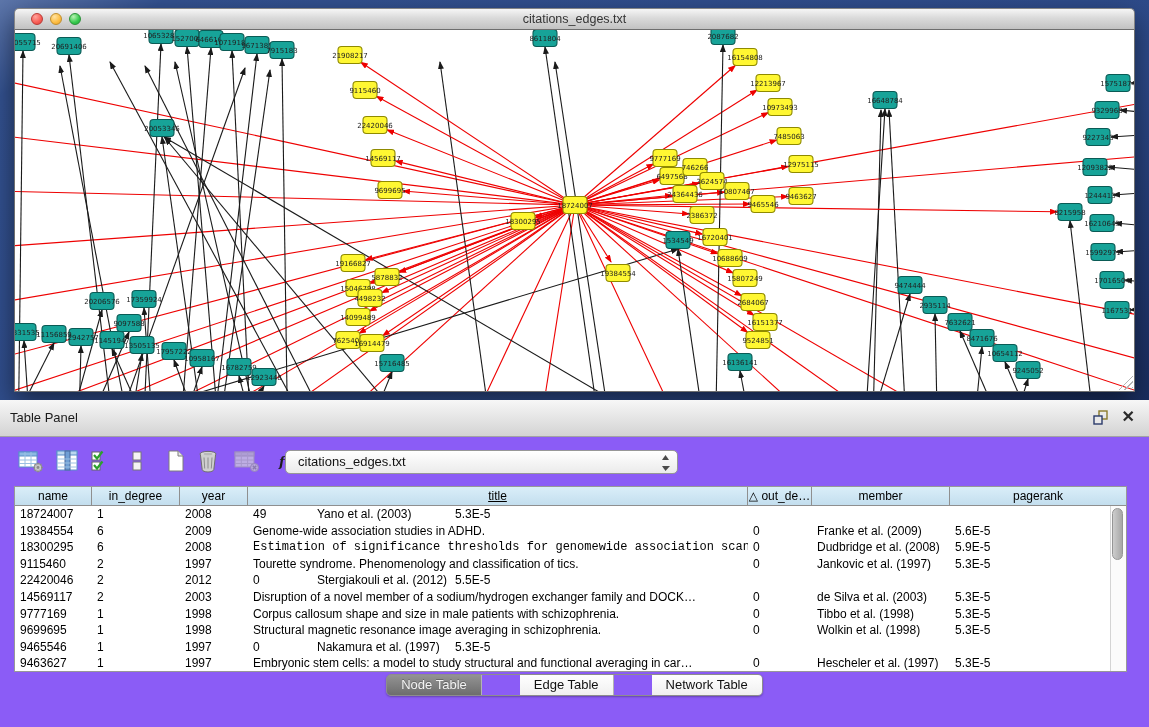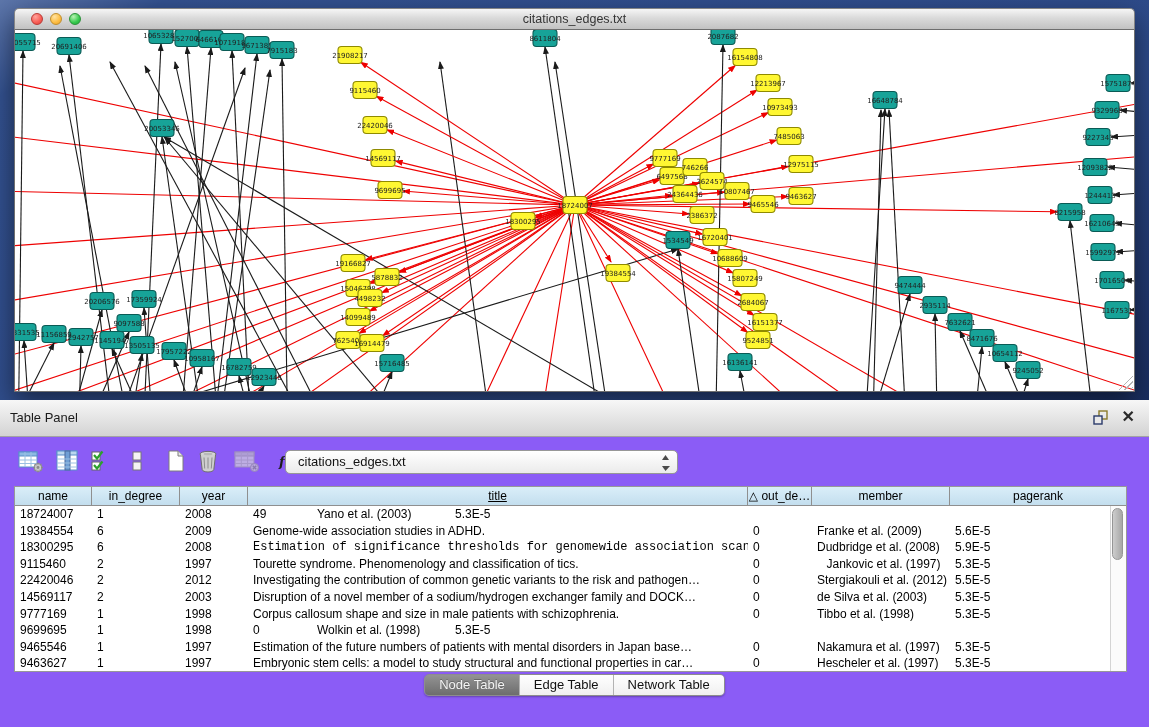--- a/index.html
+++ b/index.html
@@ -48,21 +48,21 @@
   .trow{display:flex;height:16.6px;}
   .td{box-sizing:border-box;padding-left:5px;font-size:12px;line-height:16.5px;
     white-space:nowrap;overflow:hidden;color:#000;flex:0 0 auto;}
   .vscroll{position:absolute;right:0;top:19px;bottom:0;width:15px;background:#fbfbfb;
     border-left:1px solid #d4d4d4;}
   .vthumb{position:absolute;left:1px;top:2px;width:11px;height:52px;border-radius:6px;
     background:linear-gradient(90deg,#cdcdcd,#a7a7a7);border:1px solid #959595;box-sizing:border-box;}
   
   .tabsbar{position:absolute;left:0;top:274px;width:100%;display:flex;justify-content:center;}
   .seg{display:flex;border:1px solid #8d8d8d;border-radius:5px;overflow:hidden;
-    box-shadow:0 1px 2px rgba(0,0,0,.28);}
+    box-shadow:0 1px 2px rgba(0,0,0,.28);gap:38px;}
   .segbtn{font-size:13px;line-height:20px;padding:0 14px;color:#111;
     background:linear-gradient(#ffffff,#f0f0f0);border-right:1px solid #b3b3b3;}
   .segbtn:last-child{border-right:none;}
   .segbtn.active{background:linear-gradient(#939393,#6d6d6d);color:#f3f3f3;text-shadow:0 -1px 0 rgba(0,0,0,.25);}
   
   .statusbar{position:absolute;left:0;bottom:0;width:100%;height:29px;box-sizing:border-box;
     border-top:1px solid #b2b2b2;background:linear-gradient(#e3e3e3,#cbcbcb);}
   .mem{position:absolute;right:42px;top:8px;font-size:12px;color:#222;}
   .memdot{position:absolute;right:20px;top:7px;width:14px;height:14px;border-radius:50%;
     background:radial-gradient(circle at 35% 30%,#a9f3a9,#3ec43e 65%,#2ba32b);
@@ -487,28 +487,27 @@
           <div class="td" style="flex: 0 0 64px;">0</div>
           <div class="td" style="flex: 0 0 138px;">Dudbridge et al. (2008)</div>
           <div class="td" style="flex: 1 1 auto;">5.9E-5</div>
         </div>
         <div class="trow">
           <div class="td" style="flex: 0 0 77px;">9115460</div>
           <div class="td" style="flex: 0 0 88px;">2</div>
           <div class="td" style="flex: 0 0 68px;">1997</div>
           <div class="td" style="flex: 0 0 500px;">Tourette syndrome. Phenomenology and classification of tics.</div>
           <div class="td" style="flex: 0 0 64px;">0</div>
-          <div class="td" style="flex: 0 0 138px; text-align: center;">Jankovic et al. (1997)</div>
+          <div class="td" style="flex: 0 0 138px;">Jankovic et al. (1997)</div>
           <div class="td" style="flex: 1 1 auto;">5.3E-5</div>
         </div>
         <div class="trow">
           <div class="td" style="flex: 0 0 77px;">22420046</div>
           <div class="td" style="flex: 0 0 88px;">2</div>
           <div class="td" style="flex: 0 0 68px;">2012</div>
-          <div class="td" style="flex: 0 0 500px;">Investigating the contribution of common genetic variants to the risk and pathogen…</div>
           <div class="td" style="flex: 0 0 64px;">0</div>
           <div class="td" style="flex: 0 0 138px;">Stergiakouli et al. (2012)</div>
           <div class="td" style="flex: 1 1 auto;">5.5E-5</div>
         </div>
         <div class="trow">
           <div class="td" style="flex: 0 0 77px;">14569117</div>
           <div class="td" style="flex: 0 0 88px;">2</div>
           <div class="td" style="flex: 0 0 68px;">2003</div>
           <div class="td" style="flex: 0 0 500px;">Disruption of a novel member of a sodium/hydrogen exchanger family and DOCK…</div>
           <div class="td" style="flex: 0 0 64px;">0</div>
@@ -521,38 +520,38 @@
           <div class="td" style="flex: 0 0 68px;">1998</div>
           <div class="td" style="flex: 0 0 500px;">Corpus callosum shape and size in male patients with schizophrenia.</div>
           <div class="td" style="flex: 0 0 64px;">0</div>
           <div class="td" style="flex: 0 0 138px;">Tibbo et al. (1998)</div>
           <div class="td" style="flex: 1 1 auto;">5.3E-5</div>
         </div>
         <div class="trow">
           <div class="td" style="flex: 0 0 77px;">9699695</div>
           <div class="td" style="flex: 0 0 88px;">1</div>
           <div class="td" style="flex: 0 0 68px;">1998</div>
+          <div class="td" style="flex: 0 0 500px;">Structural magnetic resonance image averaging in schizophrenia.</div>
           <div class="td" style="flex: 0 0 64px;">0</div>
           <div class="td" style="flex: 0 0 138px;">Wolkin et al. (1998)</div>
           <div class="td" style="flex: 1 1 auto;">5.3E-5</div>
         </div>
         <div class="trow">
           <div class="td" style="flex: 0 0 77px;">9465546</div>
           <div class="td" style="flex: 0 0 88px;">1</div>
           <div class="td" style="flex: 0 0 68px;">1997</div>
-          <div class="td" style="flex: 0 0 500px;">Estimation of the future numbers of patients with mental disorders in Japan base…</div>
           <div class="td" style="flex: 0 0 64px;">0</div>
           <div class="td" style="flex: 0 0 138px;">Nakamura et al. (1997)</div>
           <div class="td" style="flex: 1 1 auto;">5.3E-5</div>
         </div>
         <div class="trow">
           <div class="td" style="flex: 0 0 77px;">9463627</div>
           <div class="td" style="flex: 0 0 88px;">1</div>
           <div class="td" style="flex: 0 0 68px;">1997</div>
-          <div class="td" style="flex: 0 0 500px;">Embryonic stem cells: a model to study structural and functional properties in car…</div>
+          <div class="td" style="flex: 0 0 500px;">Embryonic stem cells: a model to study structural and functional averaging in car…</div>
           <div class="td" style="flex: 0 0 64px;">0</div>
           <div class="td" style="flex: 0 0 138px;">Hescheler et al. (1997)</div>
           <div class="td" style="flex: 1 1 auto;">5.3E-5</div>
         </div>
       </div>
     <div class="vscroll">
       <div class="vthumb"></div>
     </div>
   </div>
 

